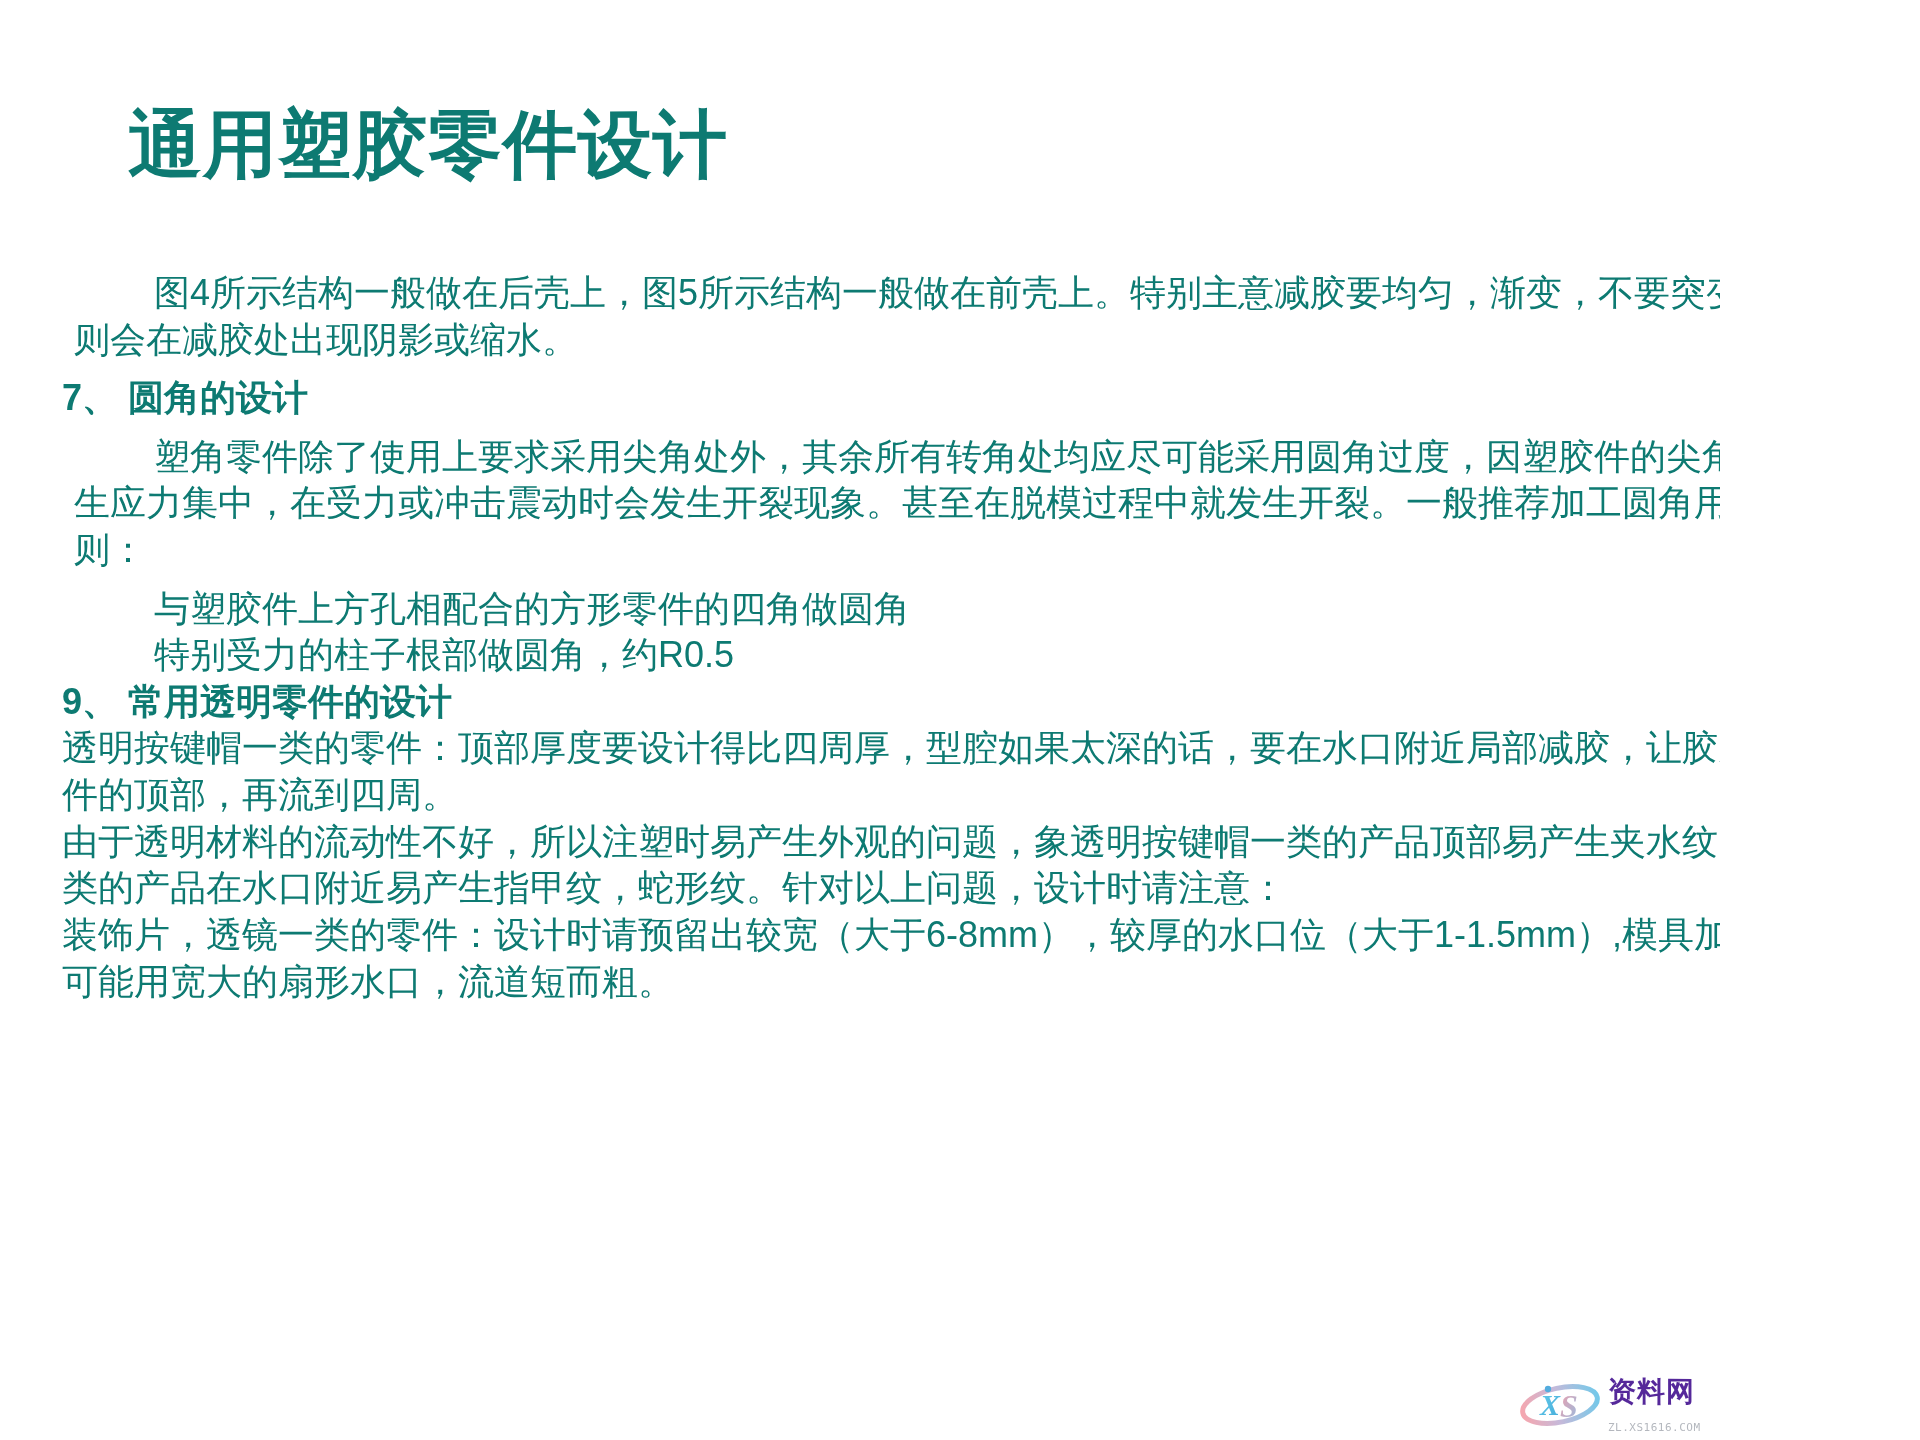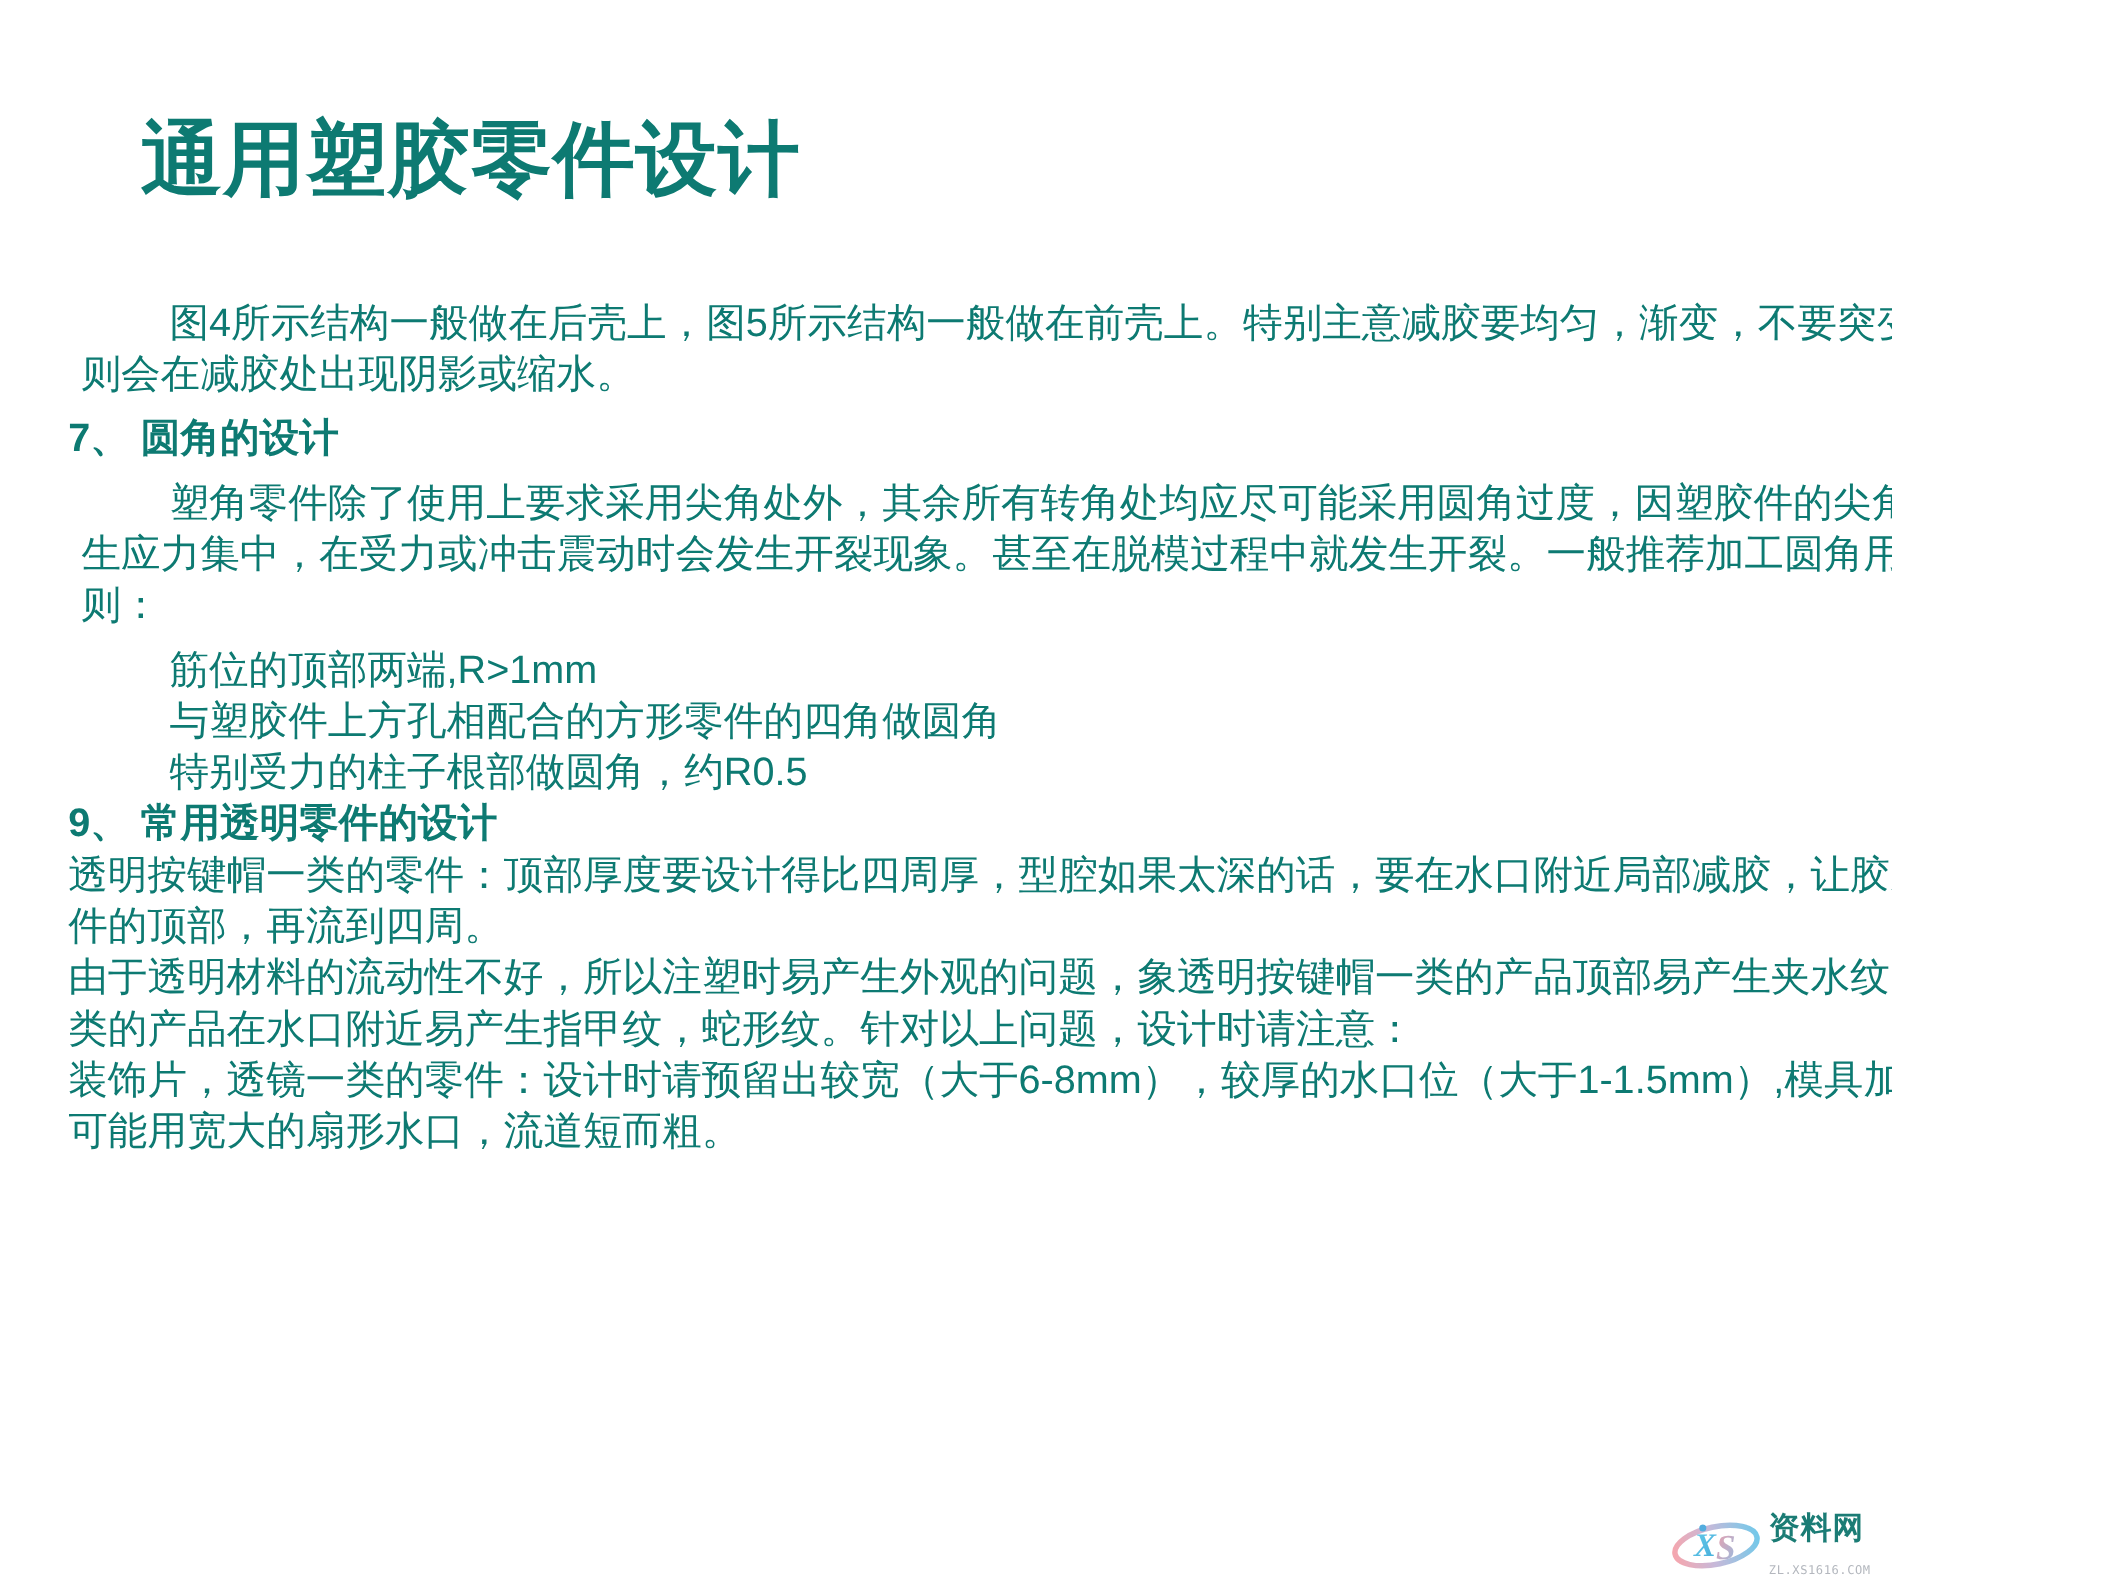--- a/index.html
+++ b/index.html
@@ -87,23 +87,22 @@
   }
   #wm-right {
     display: flex;
     flex-direction: column;
     justify-content: center;
     line-height: 1;
   }
   #wm-cn {
     font-size: 28px;
     font-weight: bold;
-    color: #0f766e;
+    color: #4c1d95;
     letter-spacing: 1px;
-    font-family: Liberation Mono, monospace;
   }
   #wm-url {
     font-size: 11px;
     color: #b0b4bb;
     font-family: "DejaVu Sans Mono", monospace;
     letter-spacing: 0.5px;
     margin-top: 16px;
   }
 </style>
 </head>
@@ -114,21 +113,20 @@
   <div id="slide-title" style="color: rgb(13, 122, 114);">通用塑胶零件设计</div>
 
   <div id="body-block" style="color: rgb(13, 122, 114);">
 
     <p class="para">图4所示结构一般做在后壳上，图5所示结构一般做在前壳上。特别主意减胶要均匀，渐变，不要突变。否则会在减胶处出现阴影或缩水。</p>
 
     <p class="heading">7、 圆角的设计</p>
 
     <p class="para">塑角零件除了使用上要求采用尖角处外，其余所有转角处均应尽可能采用圆角过度，因塑胶件的尖角处易产生应力集中，在受力或冲击震动时会发生开裂现象。甚至在脱模过程中就发生开裂。一般推荐加工圆角用如下原则：</p>
 
-    <p class="listline">筋位的顶部两端,R&gt;1mm</p>
     <p class="listline">与塑胶件上方孔相配合的方形零件的四角做圆角</p>
     <p class="listline">特别受力的柱子根部做圆角，约R0.5</p>
 
     <p class="heading">9、 常用透明零件的设计</p>
 
 
     <p class="para-flush">透明按键帽一类的零件：顶部厚度要设计得比四周厚，型腔如果太深的话，要在水口附近局部减胶，让胶先流到零件的顶部，再流到四周。</p>
 
     <p class="para-flush">由于透明材料的流动性不好，所以注塑时易产生外观的问题，象透明按键帽一类的产品顶部易产生夹水纹。透镜一类的产品在水口附近易产生指甲纹，蛇形纹。针对以上问题，设计时请注意：</p>
 

